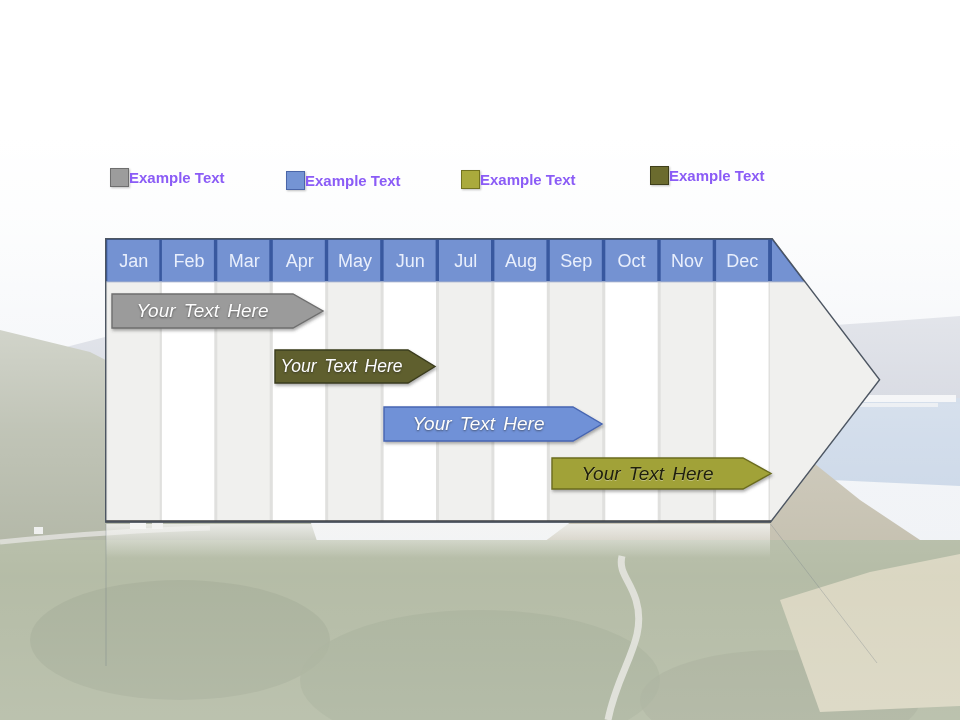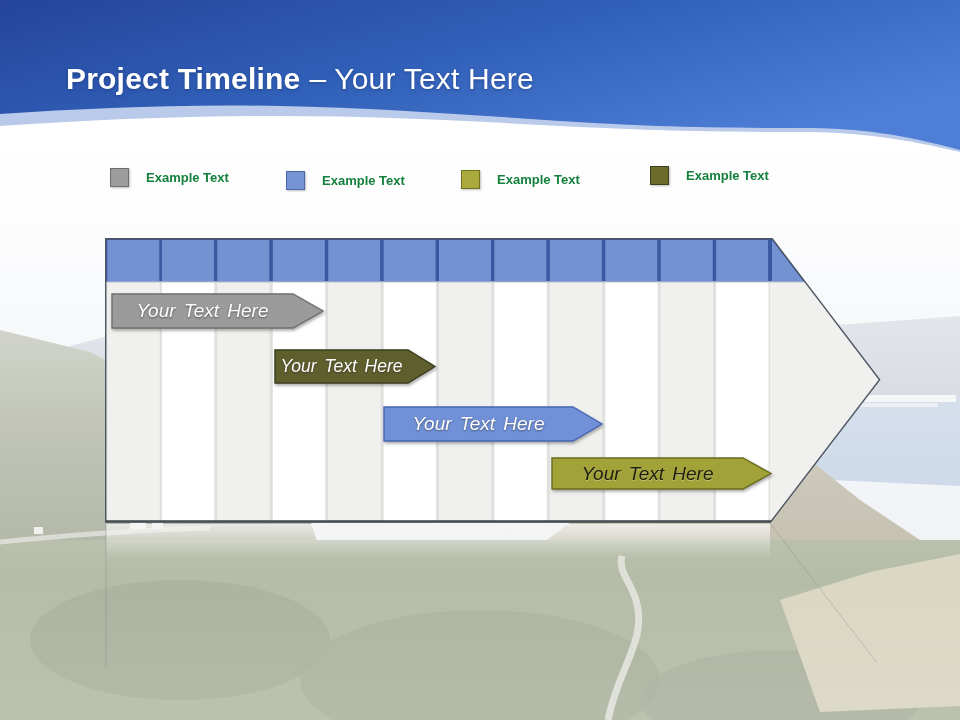--- a/index.html
+++ b/index.html
@@ -20,21 +20,21 @@
   .header{position:absolute;top:0;left:0;width:960px;height:165px;}
   .title{position:absolute;left:66px;top:62px;font-size:30px;color:#ffffff;white-space:nowrap;
          text-shadow:0 1px 3px rgba(10,25,70,.35);letter-spacing:.2px;}
   .title .t-bold{font-weight:bold;}
   .title .t-rest{font-weight:normal;margin-left:9px;}
 
   
   .legend-item{position:absolute;display:flex;align-items:center;}
   .swatch{width:19px;height:19px;border:1.5px solid #666;box-sizing:border-box;
           box-shadow:1px 1px 2px rgba(0,0,0,.25);}
-  .legend-label{margin-left:17px;font-size:13px;font-weight:bold;color:#15803d;white-space:nowrap;}
+  .legend-label{margin-left:0;font-size:15px;font-weight:bold;color:#8b5cf6;white-space:nowrap;}
   #li1{left:110px;top:168px;} #li2{left:286px;top:171px;}
   #li3{left:461px;top:170px;} #li4{left:650px;top:166px;}
   #li1 .swatch{background:#9c9c9c;border-color:#6e6e6e;}
   #li2 .swatch{background:#7494d4;border-color:#4a66a8;}
   #li3 .swatch{background:#aaaa3c;border-color:#73731f;}
   #li4 .swatch{background:#6b6b2e;border-color:#3f3f1a;}
 
   
   .timeline{position:absolute;left:105px;top:238px;width:780px;height:292px;}
   .timeline svg{position:absolute;left:0;top:0;}
@@ -81,36 +81,20 @@
     </svg>
   </div>
   <div class="haze"></div>
 
   <div class="table-reflection"></div>
   <svg class="refl-lines" width="960" height="720">
     <line x1="106" y1="524" x2="106" y2="666" stroke="#707a86" stroke-opacity=".35"></line>
     <line x1="770.5" y1="524" x2="877" y2="663" stroke="#707a86" stroke-opacity=".3"></line>
   </svg>
 
-  <div class="header">
-    <svg width="960" height="165" viewBox="0 0 960 165">
-      <defs>
-        <linearGradient id="hdr" x1="0%" y1="0%" x2="100%" y2="60%">
-          <stop offset="0%" stop-color="#24459a"></stop>
-          <stop offset="50%" stop-color="#3160b8"></stop>
-          <stop offset="100%" stop-color="#4e7ed6"></stop>
-        </linearGradient>
-      </defs>
-      <path d="M0,0 H960 V152 C905,139 860,132 800,132 C700,132 640,130 560,126 C470,121 380,116 280,116 C180,116 90,120 0,126 Z" fill="#7f9fd9" opacity=".55"></path>
-      <path d="M0,0 H960 V150 C905,135 862,128 800,128 C700,128 640,126 560,121 C470,115 380,108 280,106 C180,104 90,108 0,114 Z" fill="url(#hdr)"></path>
-    </svg>
-    <div class="title">
-      <span class="t-bold">Project Timeline</span><span class="t-rest">– Your Text Here</span>
-    </div>
-  </div>
 
   <div class="legend-item" id="li1">
     <span class="swatch"></span>
     <span class="legend-label">Example Text</span>
   </div>
   <div class="legend-item" id="li2">
     <span class="swatch"></span>
     <span class="legend-label">Example Text</span>
   </div>
   <div class="legend-item" id="li3">
@@ -166,20 +150,34 @@
       <line x1="0.7" y1="283.4" x2="666" y2="283.4" stroke="#3e3e3e" stroke-width="2.4"></line>
 
       <polygon points="0.7,0.7 667.2,0.7 774.6,141.8 665.6,284 0.7,284" fill="none" stroke="#4d5662" stroke-width="1.4"></polygon>
 
       <polygon points="7,56 188,56 218,73 188,90 7,90" fill="#9b9b9b" stroke="#6f6f6f" stroke-width="1.4" filter="url(#ds)"></polygon>
       <polygon points="170,112 303,112 330,128.5 303,145 170,145" fill="#5e5f2e" stroke="#3b3c1c" stroke-width="1.4" filter="url(#ds)"></polygon>
       <polygon points="279,169 468,169 497,186 468,203 279,203" fill="#7091d7" stroke="#4766b2" stroke-width="1.4" filter="url(#ds)"></polygon>
       <polygon points="447,220 638,220 666,235.5 638,251 447,251" fill="#a1a237" stroke="#6b6c1e" stroke-width="1.4" filter="url(#ds)"></polygon>
     </svg>
 
+    <div class="months">
+      <div class="month">Jan</div>
+      <div class="month">Feb</div>
+      <div class="month">Mar</div>
+      <div class="month">Apr</div>
+      <div class="month">May</div>
+      <div class="month">Jun</div>
+      <div class="month">Jul</div>
+      <div class="month">Aug</div>
+      <div class="month">Sep</div>
+      <div class="month">Oct</div>
+      <div class="month">Nov</div>
+      <div class="month">Dec</div>
+    </div>
 
     <div class="bar-label" id="bl1">Your Text Here</div>
     <div class="bar-label" id="bl2">Your Text Here</div>
     <div class="bar-label" id="bl3">Your Text Here</div>
     <div class="bar-label" id="bl4">Your Text Here</div>
   </div>
 
 </div>
 
 </body></html>

